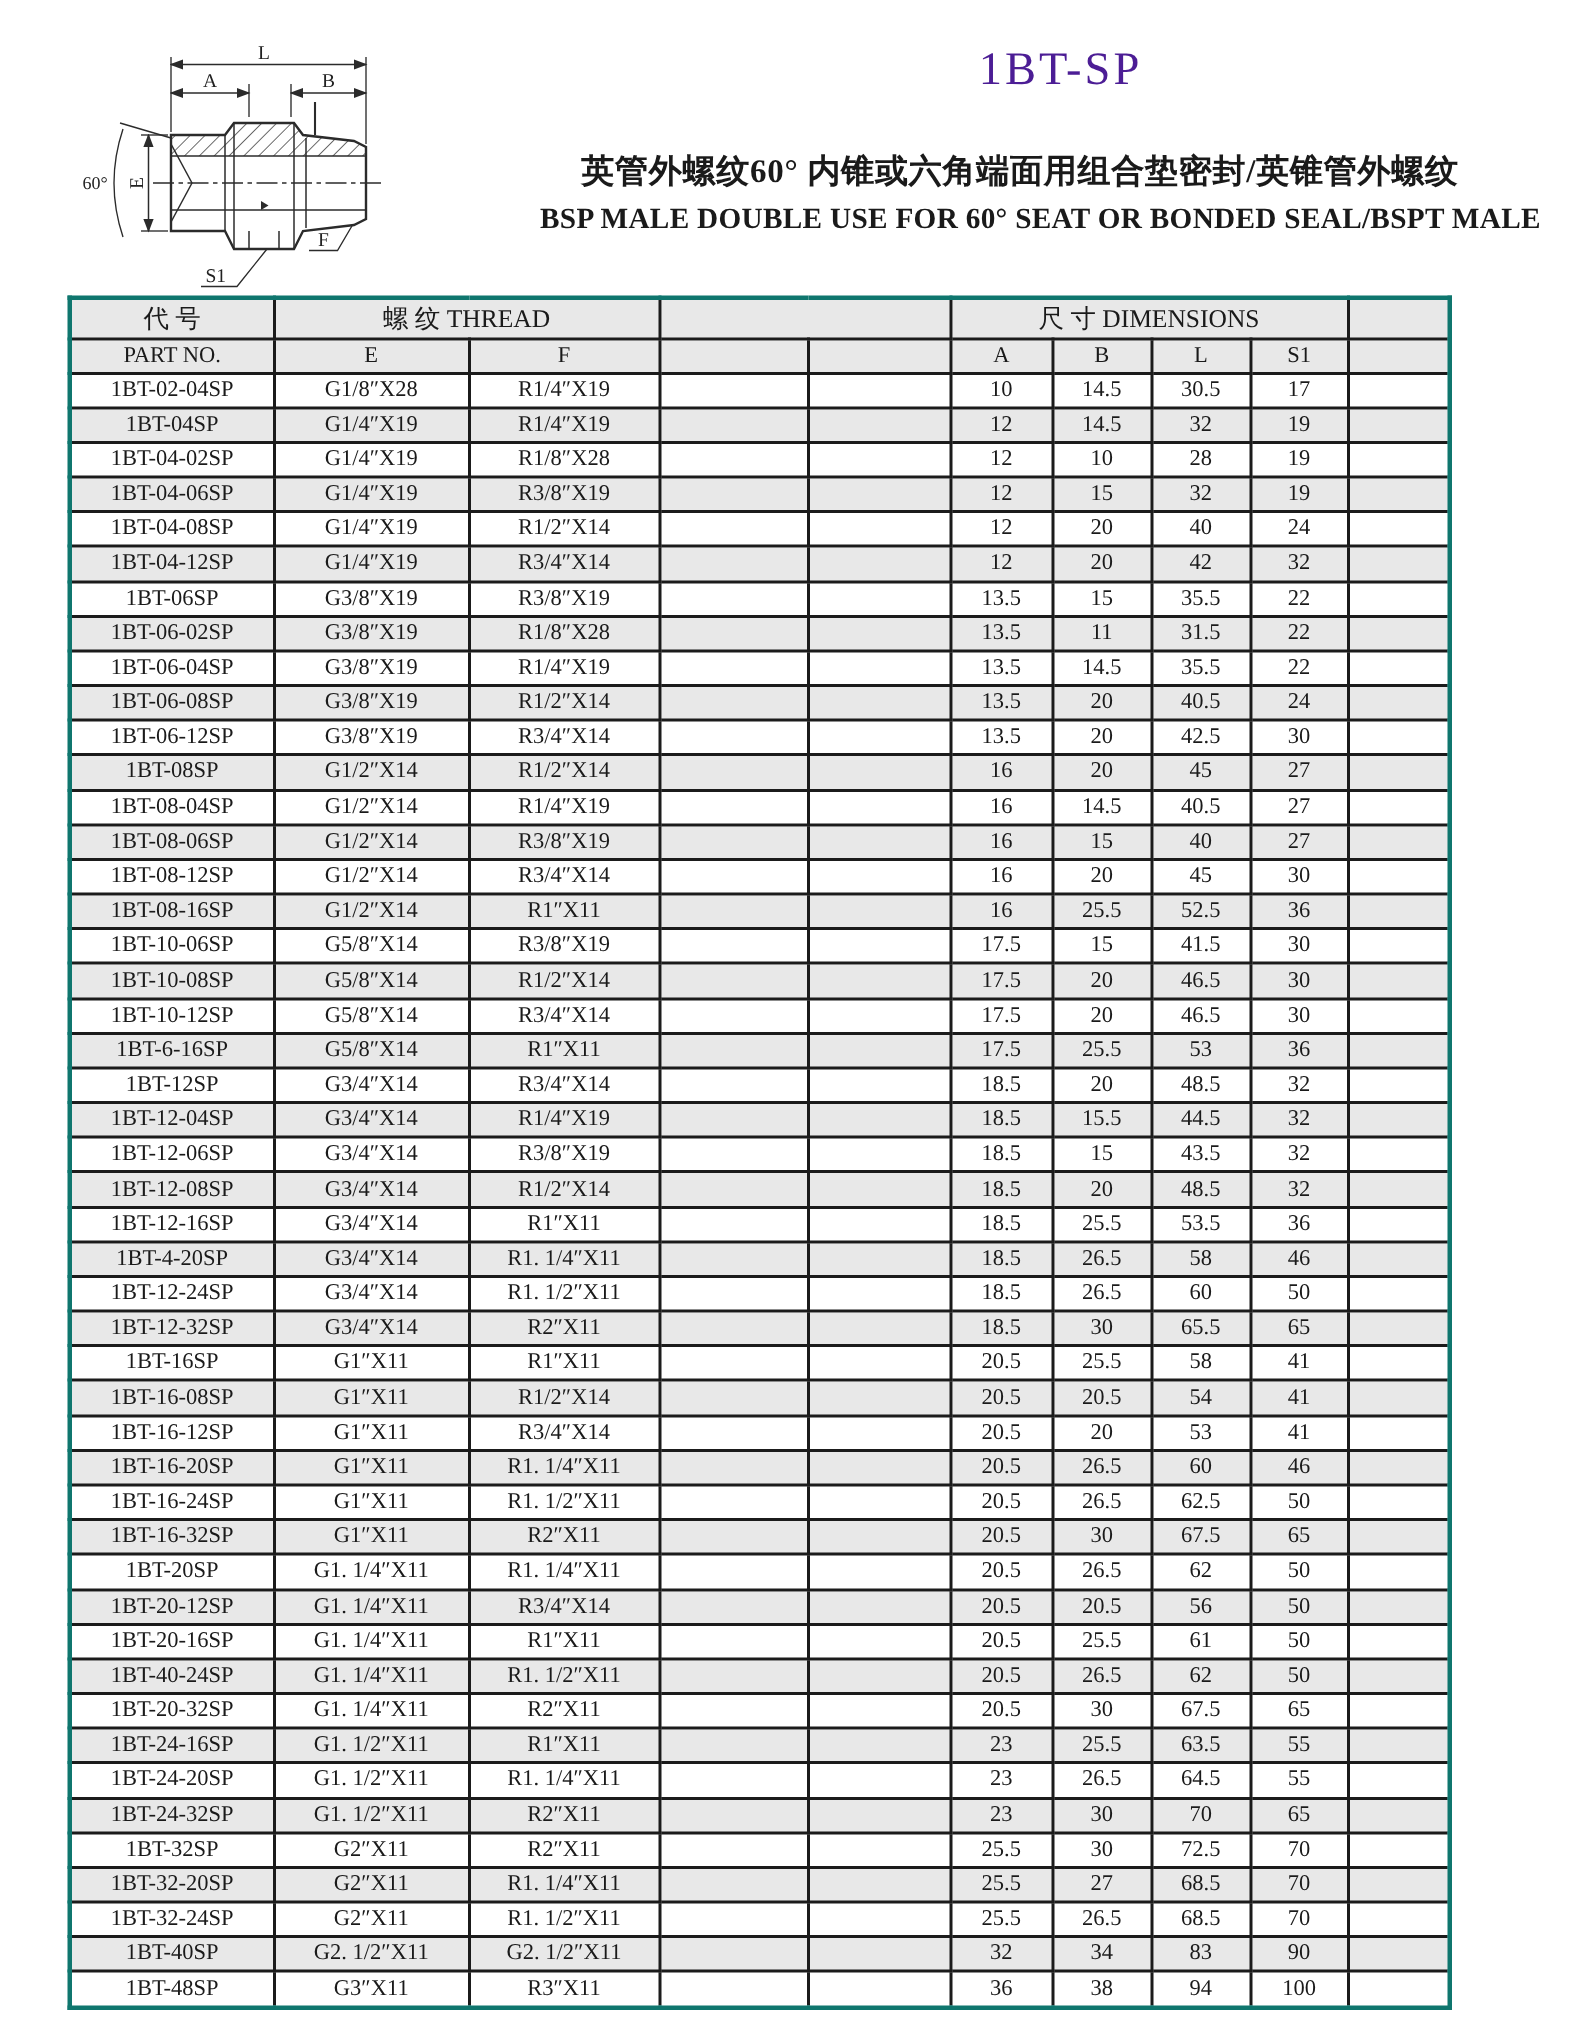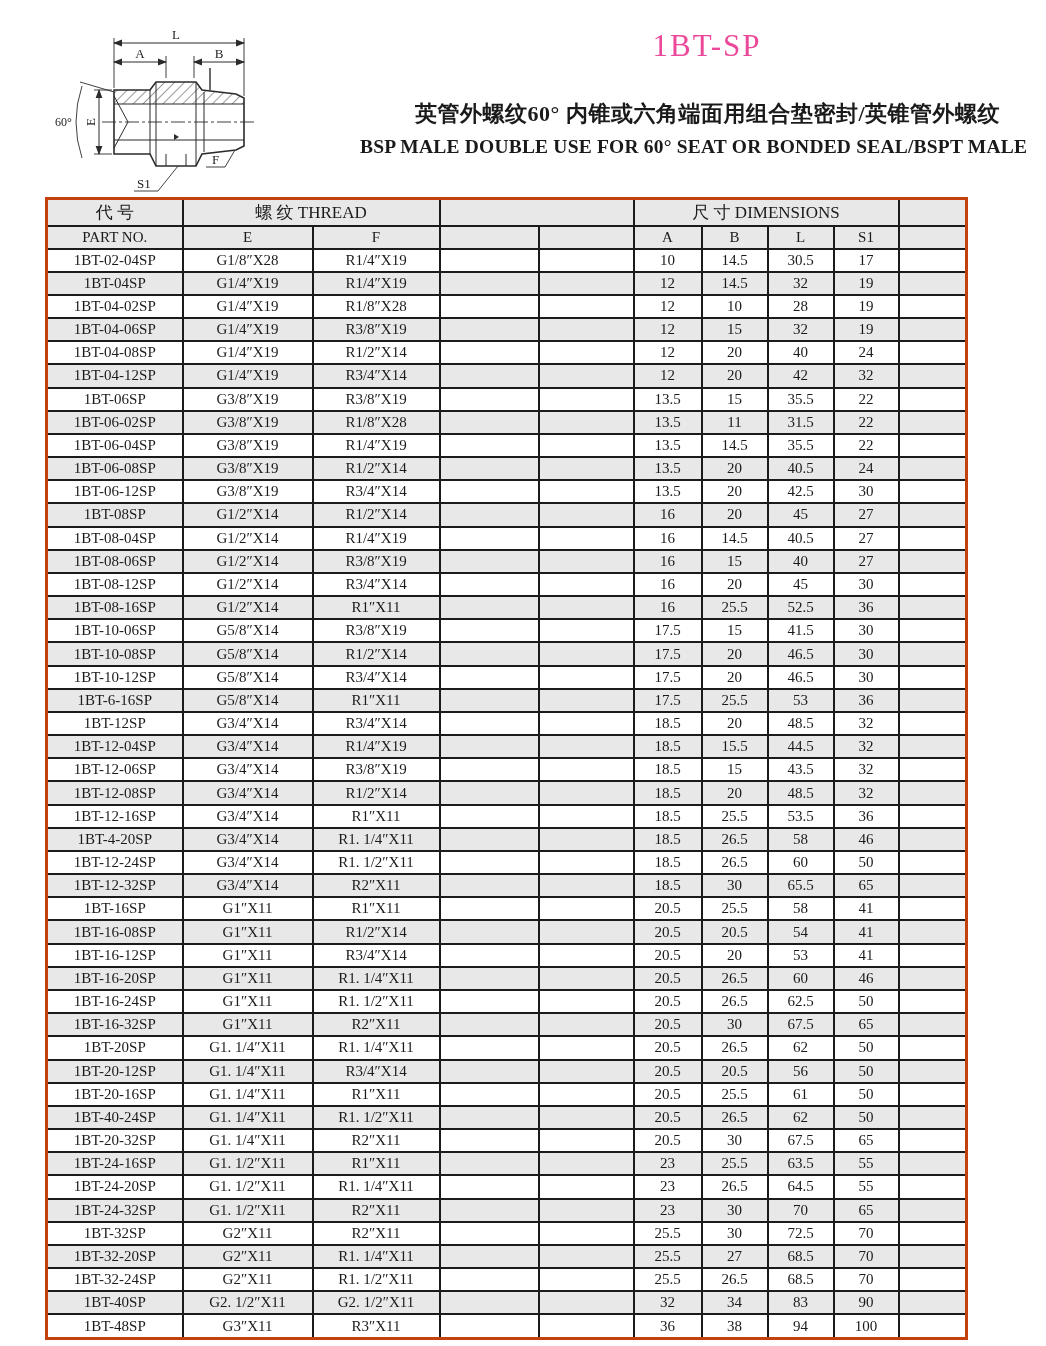--- a/index.html
+++ b/index.html
@@ -9,24 +9,24 @@
     font-family:"Liberation Serif","DejaVu Serif",serif;
     color:#1a1a1a;
     position:relative;
     overflow:hidden;
   }
   .page{position:absolute;inset:0;}
 
   
   .part-title{
     position:absolute;top:28px;left:457px;width:500px;
-    text-align:center;font-size:31px;letter-spacing:2px;color:#ec4899;
+    text-align:center;font-size:31px;letter-spacing:2px;color:#4c1d95;
   }
   .heading-block{
-    position:absolute;top:99px;left:360px;width:640px;text-align:right;
+    position:absolute;top:99px;left:360px;width:640px;text-align:center;
   }
   .heading-cn{
     font-size:22px;font-weight:bold;letter-spacing:0.5px;white-space:nowrap;
   }
   .heading-en{
     margin-top:7px;font-size:19.5px;font-weight:bold;letter-spacing:0.2px;white-space:nowrap;
   }
 
   
   .drawing{position:absolute;top:26px;left:52px;width:246px;height:168px;}
@@ -39,21 +39,21 @@
     width:920px;height:1143px;
     border-collapse:collapse;table-layout:fixed;
     font-size:15px;line-height:1;
   }
   table.spec th,table.spec td{
     border:2px solid #1b1b1b;
     text-align:center;vertical-align:middle;
     padding:0;overflow:hidden;white-space:nowrap;
     font-weight:normal;
   }
-  table.spec{border:3px solid #c2410c;}
+  table.spec{border:3px solid #0f766e;}
   thead th{background:#e8e8e8;}
   thead tr.h1{height:27px;}
   thead tr.h2{height:23px;margin-left:44px;}
   tbody tr:nth-child(even){background:#e8e8e8;}
   .th-pre{white-space:pre;}
   .cn{font-size:17px;}
 </style>
 </head>
 <body>
 

